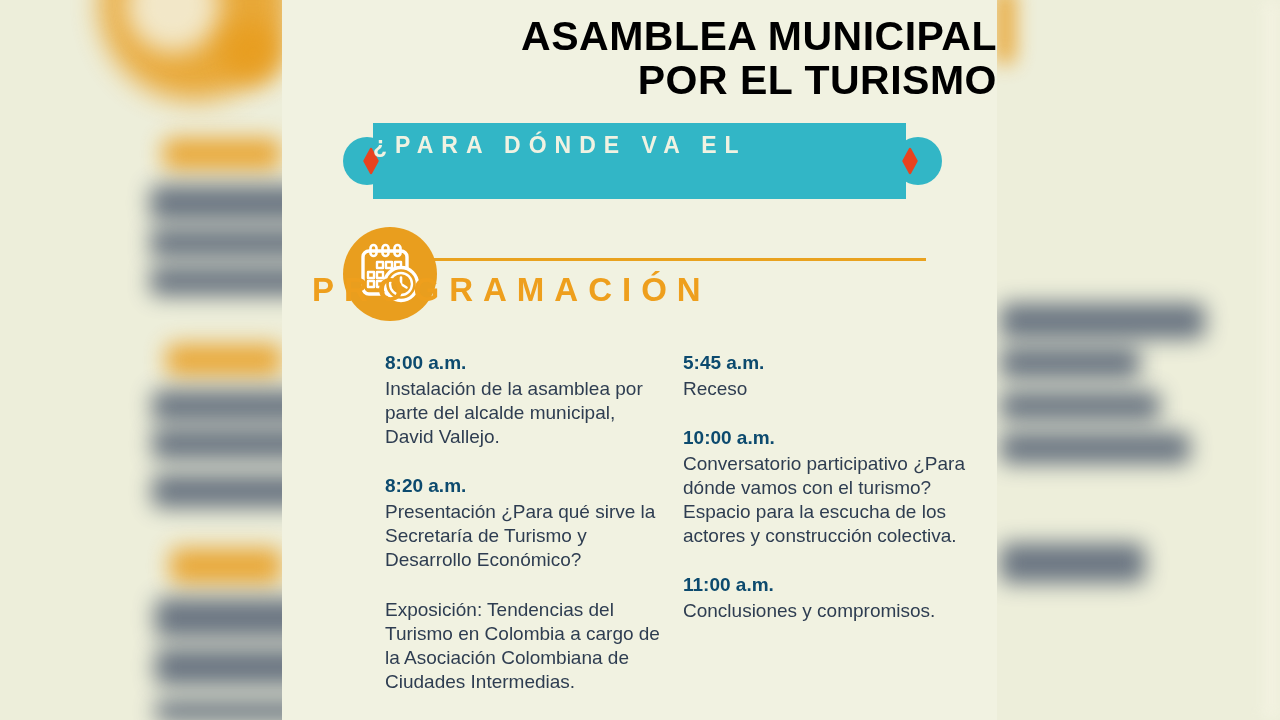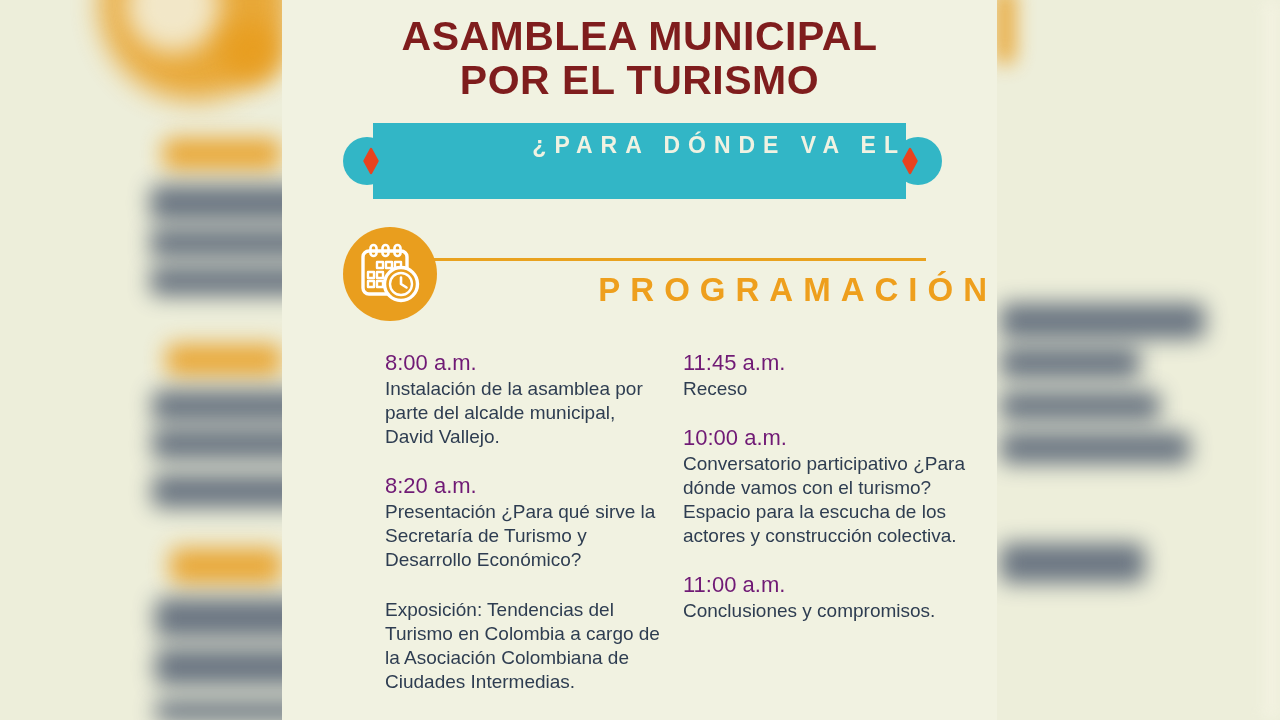--- a/index.html
+++ b/index.html
@@ -18,64 +18,64 @@
   .blob.round{border-radius:50%;}
   .bar{border-radius:8px;}
 
   
   .poster{
     position:absolute;left:282px;top:0;width:715px;height:720px;
     background:#f1f2e1;
   }
   .poster-title{
     position:absolute;top:14px;left:0;width:715px;
-    text-align:center;color:#7f1d1d;font-weight:bold;
+    text-align:right;color:#000000;font-weight:bold;
     font-size:41px;line-height:44px;letter-spacing:.5px;
   }
   .banner{
     position:absolute;left:91px;top:123px;width:533px;height:76px;
     background:#32b6c6;
   }
   .banner-tab{
     position:absolute;top:137px;width:48px;height:48px;border-radius:50%;
     background:#32b6c6;
   }
   .banner-tab.left{left:61px;}
   .banner-tab.right{left:612px;}
   .diamond{
     position:absolute;top:147px;width:16px;height:28px;
   }
   .diamond.left{left:81px;}
   .diamond.right{left:620px;}
   .banner-text{
     position:absolute;left:91px;top:131px;width:533px;
-    text-align:right;color:#f0f2e2;font-weight:bold;
+    text-align:left;color:#f0f2e2;font-weight:bold;
     font-size:23px;line-height:28px;letter-spacing:8px;
   }
 
   
   .cal-circle{
     position:absolute;left:61px;top:227px;width:94px;height:94px;border-radius:50%;
     background:#e99e1e;display:flex;align-items:center;justify-content:center;
   }
   .divider{
     position:absolute;left:150px;top:258px;width:494px;height:3px;background:#e9a21f;
   }
   .section-title{
     position:absolute;left:0;top:271px;width:715px;
-    text-align:right;padding-left:30px;box-sizing:border-box;
+    text-align:left;padding-left:30px;box-sizing:border-box;
     color:#ee9f1d;font-weight:bold;font-size:33px;letter-spacing:10px;
   }
 
   
   .col{position:absolute;top:352px;}
   .col.left{left:103px;width:310px;}
   .col.right{left:401px;width:314px;}
   .item{margin-bottom:26px;}
-  .time{color:#701a75;font-weight:normal;font-size:22px;line-height:22px;margin-bottom:3px;}
+  .time{color:#0c4a6e;font-weight:bold;font-size:19px;line-height:22px;margin-bottom:3px;}
   .desc{color:#2e3d51;font-size:19px;line-height:24px;white-space:pre-line;}
 </style>
 </head>
 <body>
 
 <div class="stage">
 
   <div>
     <div class="blob orange round" style="left:100px;top:-90px;width:190px;height:190px;filter:blur(14px);"></div>
     <div class="blob cream round" style="left:125px;top:-42px;width:95px;height:95px;filter:blur(13px);"></div>
@@ -164,21 +164,21 @@
       <div class="item">
         <div class="desc">Exposición: Tendencias del
 Turismo en Colombia a cargo de
 la Asociación Colombiana de
 Ciudades Intermedias.</div>
       </div>
     </div>
 
     <div class="col right">
       <div class="item">
-        <div class="time">11:45 a.m.</div>
+        <div class="time">5:45 a.m.</div>
         <div class="desc">Receso</div>
       </div>
       <div class="item" style="margin-top:20px;">
         <div class="time">10:00 a.m.</div>
         <div class="desc">Conversatorio participativo ¿Para
 dónde vamos con el turismo?
 Espacio para la escucha de los
 actores y construcción colectiva.</div>
       </div>
       <div class="item">

